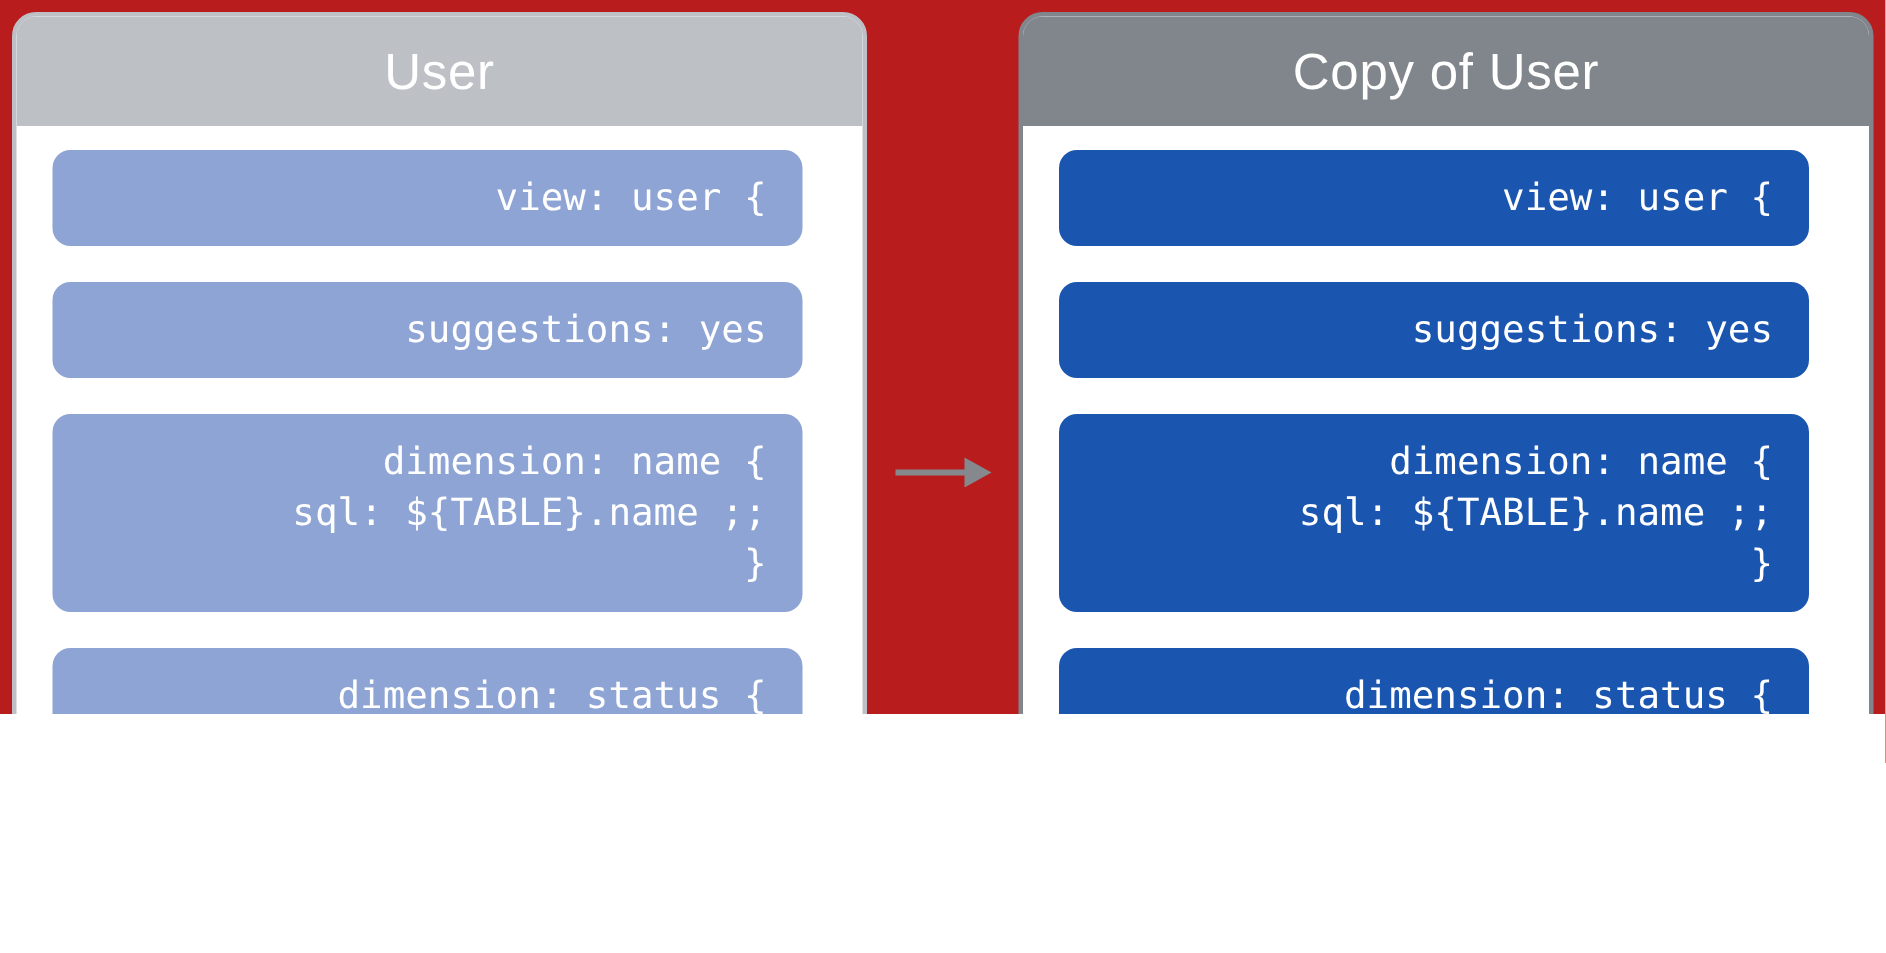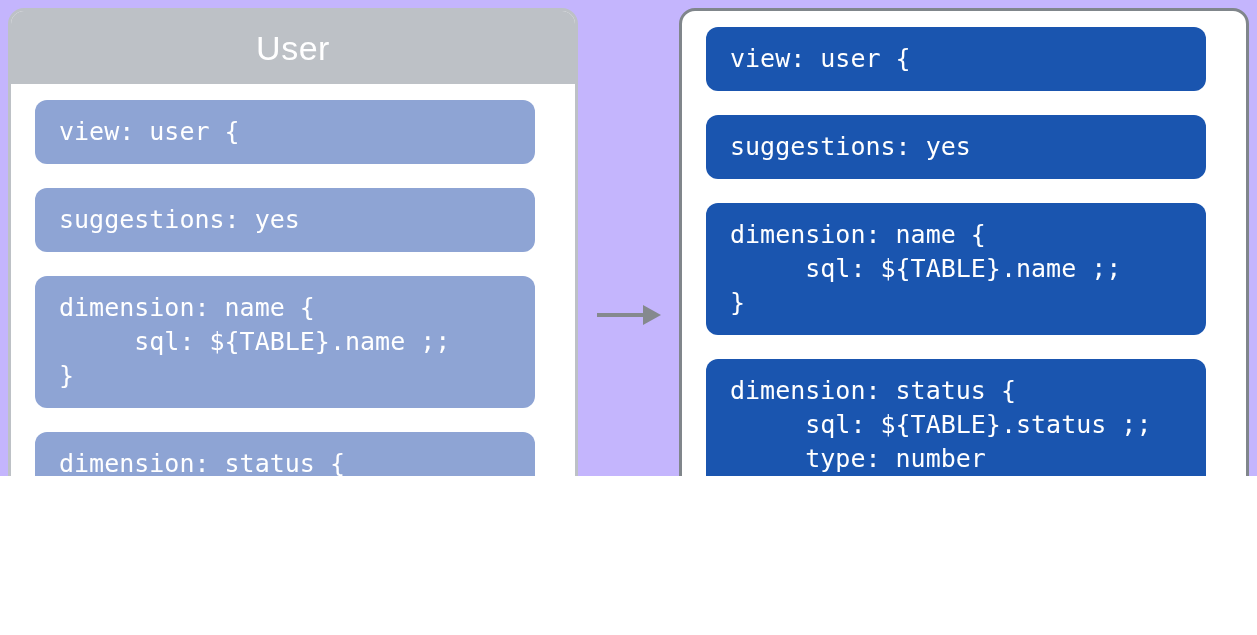--- a/index.html
+++ b/index.html
@@ -5,22 +5,23 @@
   html, body {
     margin: 0;
     padding: 0;
     background: #ffffff;
     font-family: "Liberation Sans", sans-serif;
   }
   .stage {
     position: relative;
     width: 1257px;
     height: 476px;
-    background: #c4b5fd;
+    background: #b91c1c;
     overflow: hidden;
+    text-align: right;
   }
   .panel {
     position: absolute;
     top: 8px;
     width: 570px;
     height: 612px;
     background: #ffffff;
     border-radius: 16px;
     overflow: hidden;
     box-sizing: border-box;
@@ -99,20 +100,23 @@
   </div>
 
   <div class="arrow">
     <svg width="72" height="30" viewBox="0 0 72 30" aria-hidden="true">
       <line x1="4" y1="15" x2="52" y2="15" stroke="currentColor" stroke-width="4"></line>
       <polygon points="50,5 68,15 50,25" fill="currentColor"></polygon>
     </svg>
   </div>
 
   <div class="panel panel-right">
+    <div class="panel-header">
+      <span class="panel-title">Copy of User</span>
+    </div>
     <div class="panel-body">
       <div class="code-block">view: user {</div>
       <div class="code-block">suggestions: yes</div>
       <div class="code-block">dimension: name {
      sql: ${TABLE}.name ;;
 }</div>
       <div class="code-block">dimension: status {
      sql: ${TABLE}.status ;;
      type: number
 }</div>

